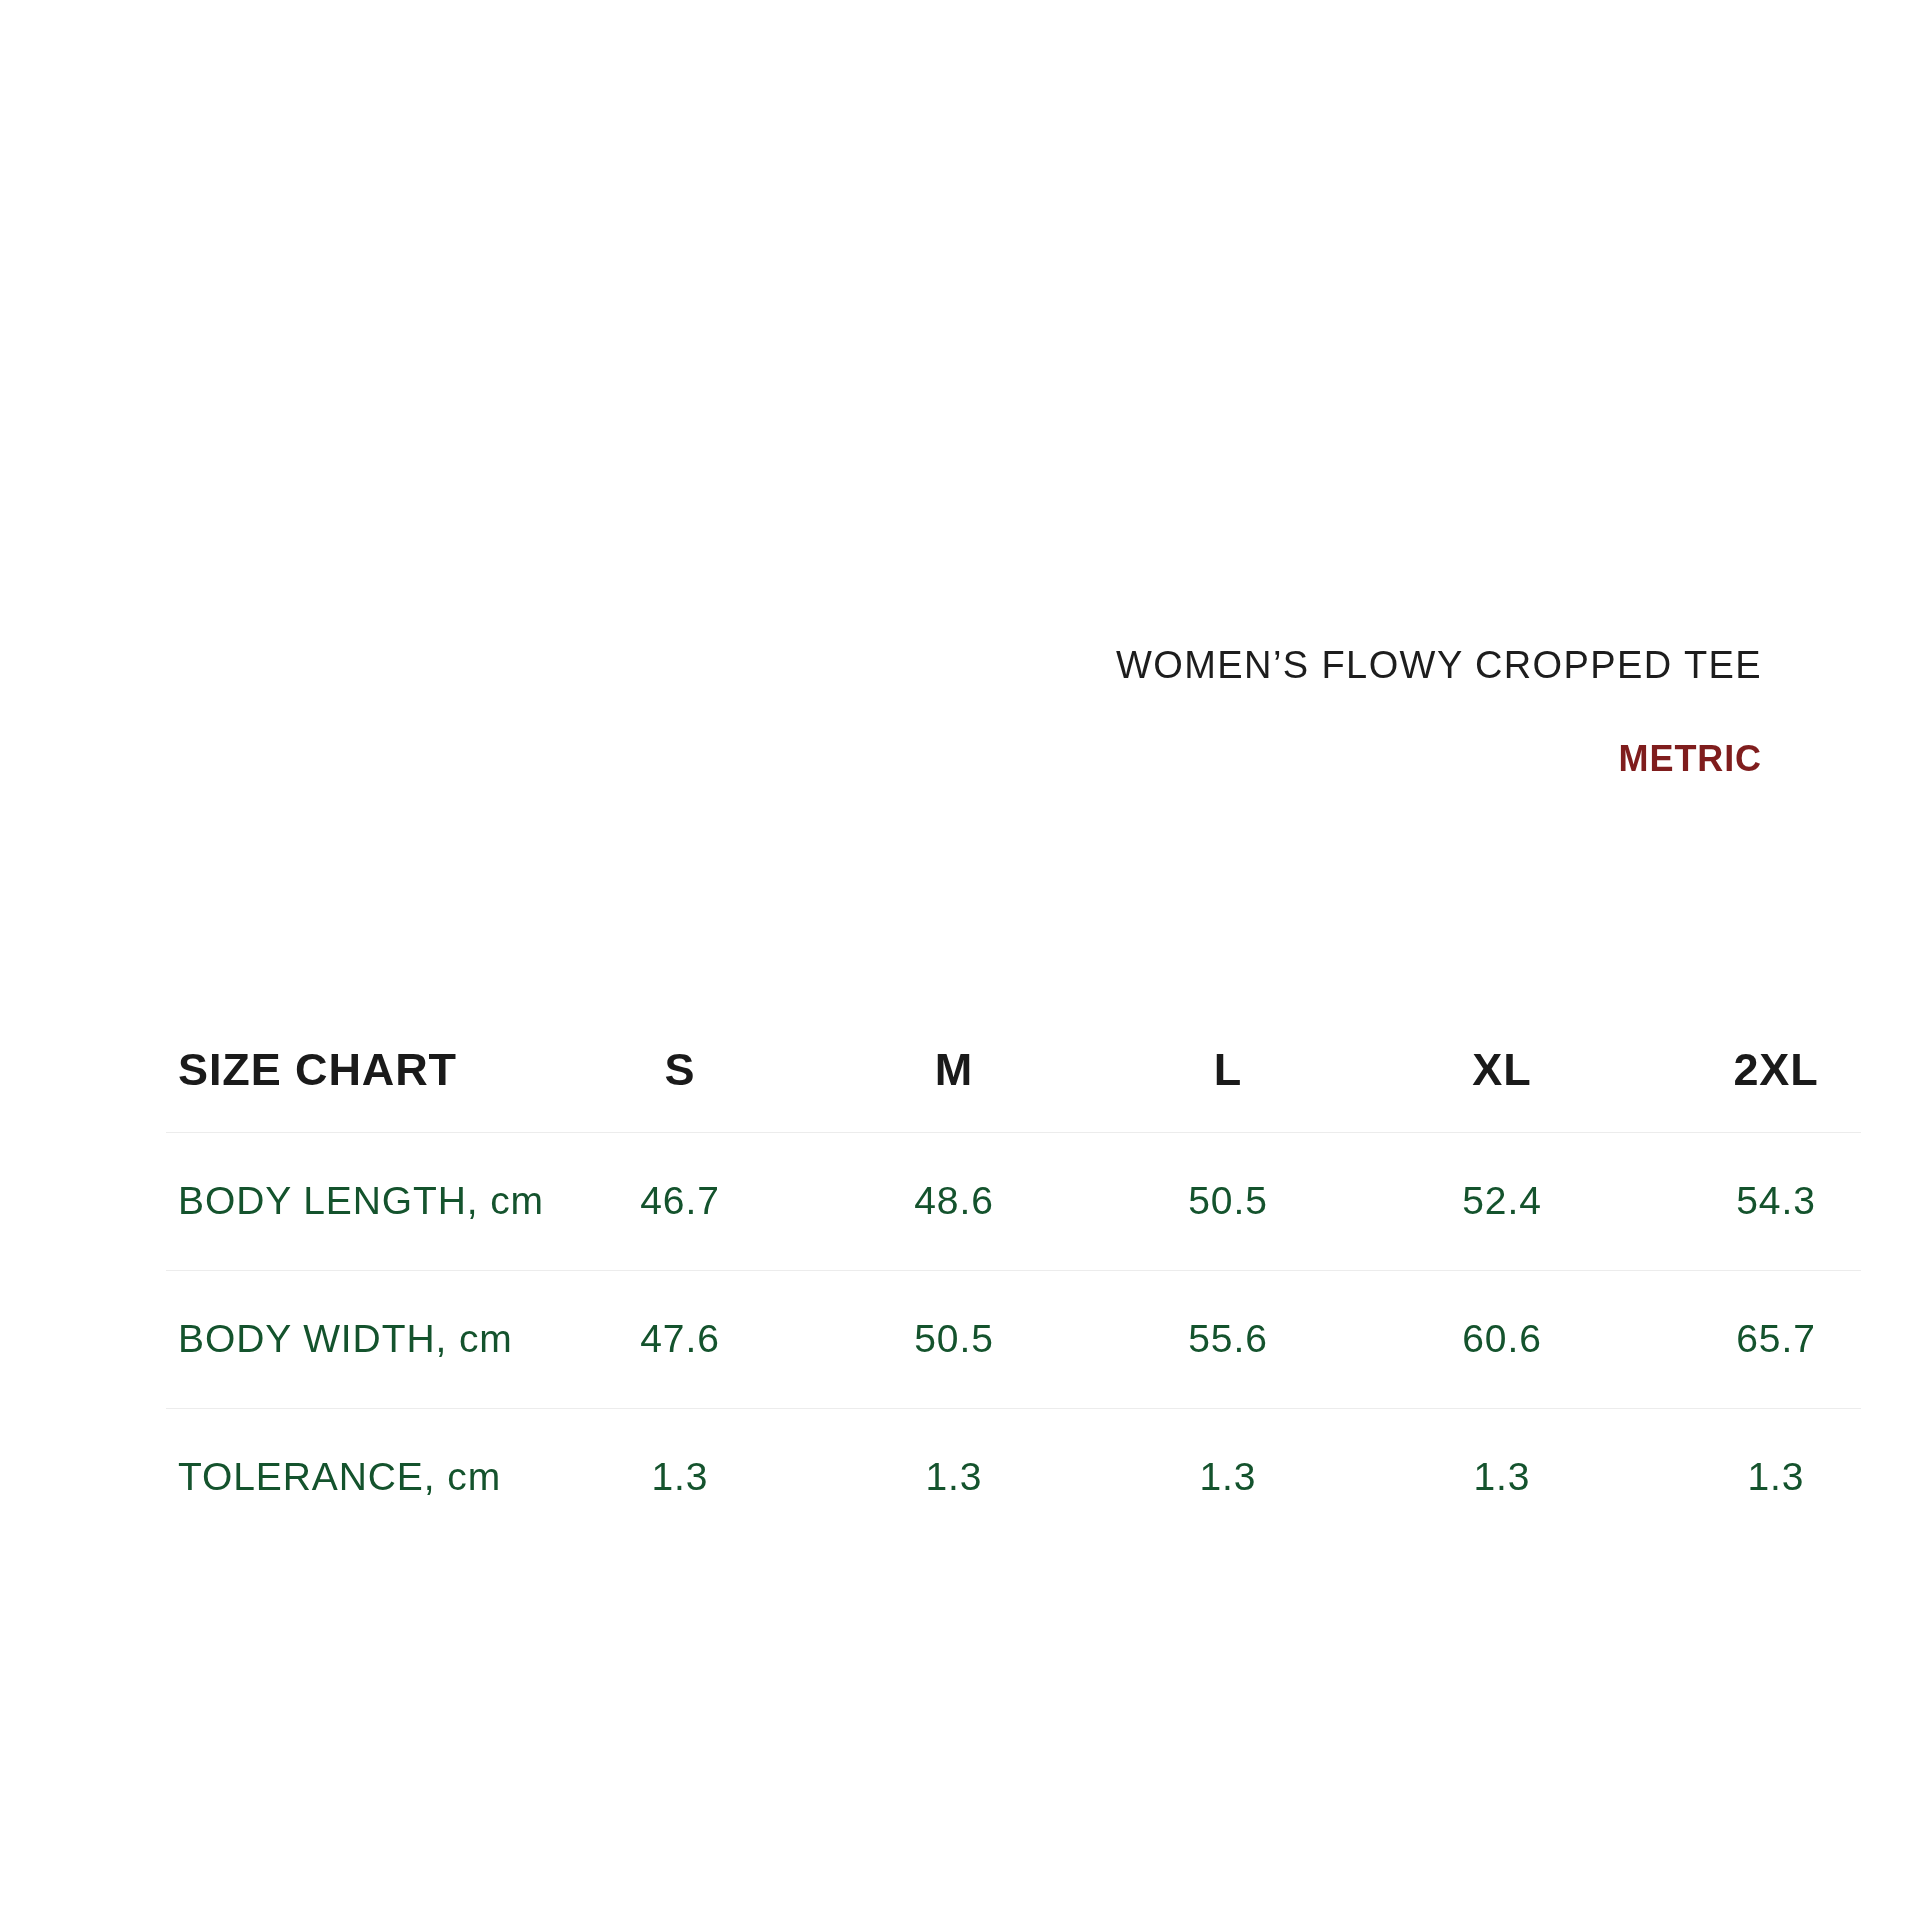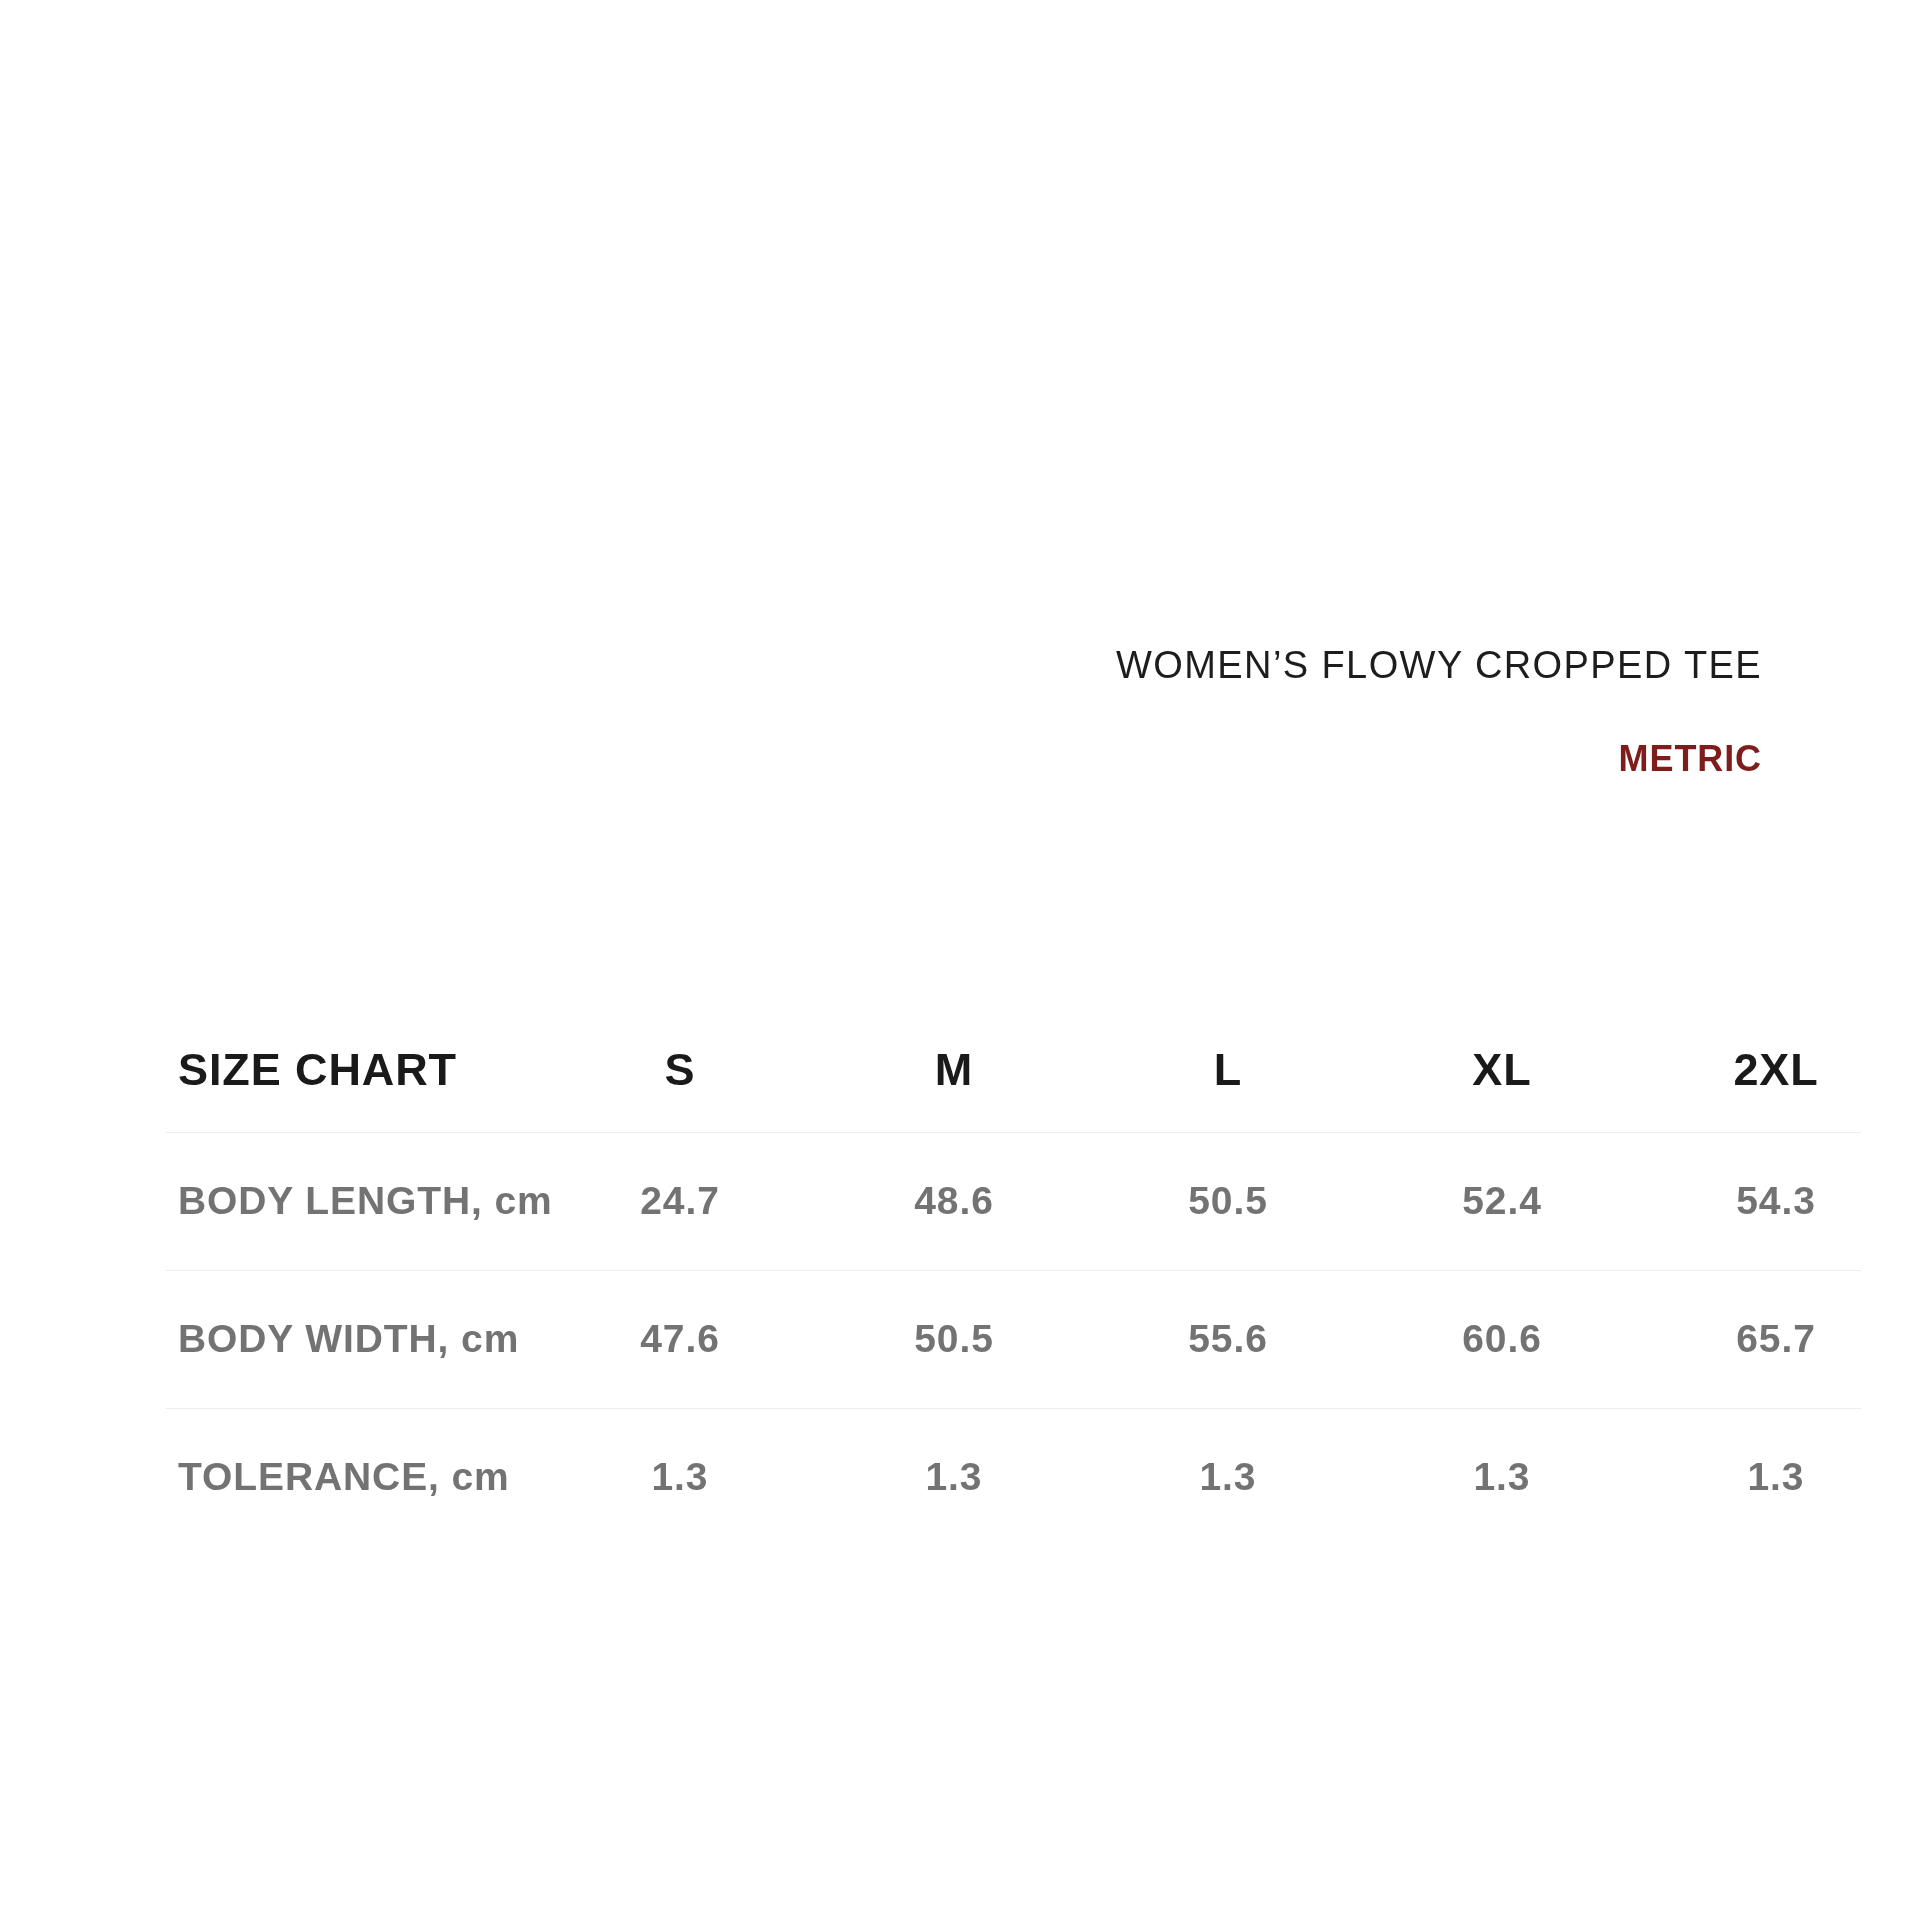--- a/index.html
+++ b/index.html
@@ -54,23 +54,23 @@
     grid-template-columns: 377px repeat(5, 274px);
     align-items: center;
     height: 113px;
   }
   .chart-row.chart-header {
     height: 100px;
   }
   .cell {
     text-align: center;
     font-size: 39px;
-    font-weight: 700;
+    font-weight: 400;
     letter-spacing: 0.9px;
-    color: #737373;
+    color: #14532d;
     white-space: nowrap;
   }
   .label-cell {
     text-align: left;
   }
   .chart-header .cell {
     font-size: 45px;
     font-weight: 700;
     letter-spacing: 0.9px;
     color: #1a1a1a;
@@ -97,21 +97,21 @@
     <div class="cell">M</div>
     <div class="cell">L</div>
     <div class="cell">XL</div>
     <div class="cell">2XL</div>
   </div>
 
   <div class="divider"></div>
 
   <div class="chart-row">
     <div class="cell label-cell">BODY LENGTH, cm</div>
-    <div class="cell">24.7</div>
+    <div class="cell">46.7</div>
     <div class="cell">48.6</div>
     <div class="cell">50.5</div>
     <div class="cell">52.4</div>
     <div class="cell">54.3</div>
   </div>
 
   <div class="divider"></div>
 
   <div class="chart-row">
     <div class="cell label-cell">BODY WIDTH, cm</div>

